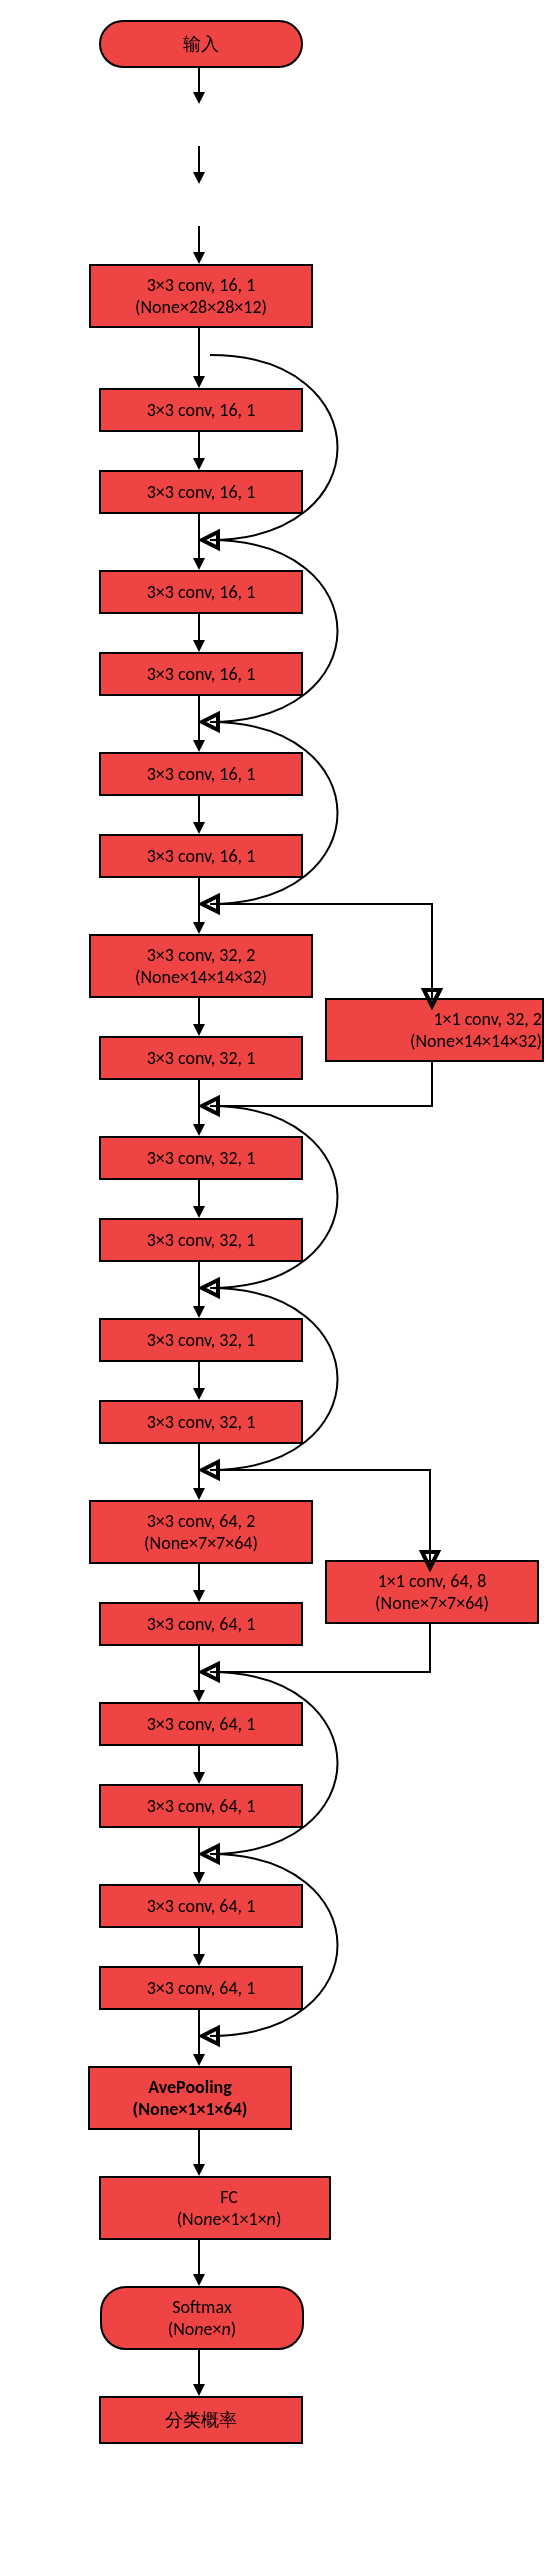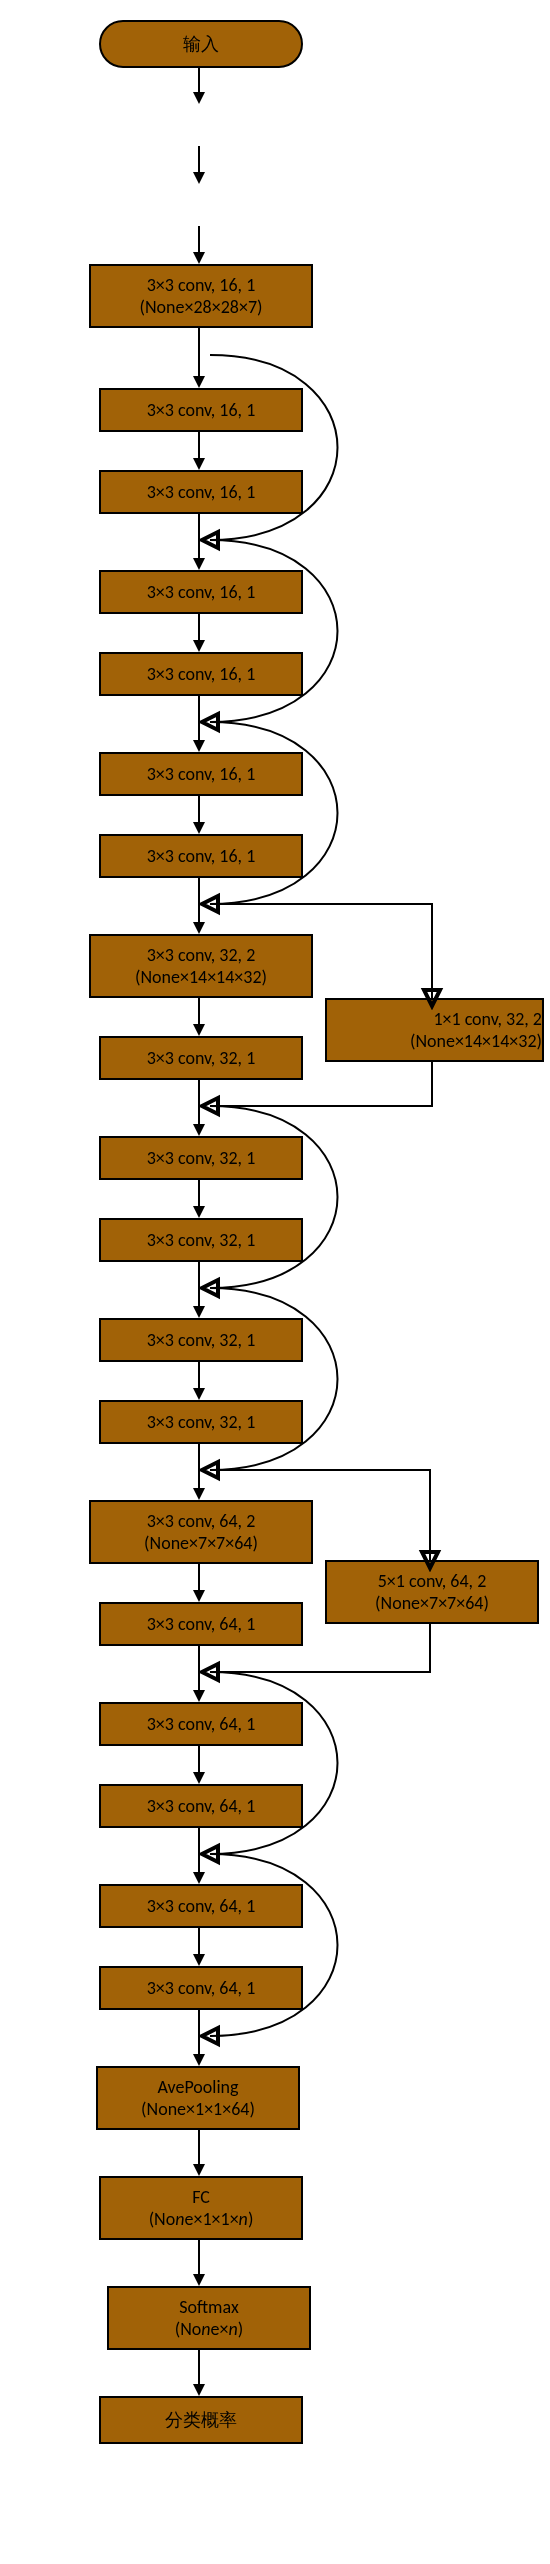--- a/index.html
+++ b/index.html
@@ -10,21 +10,21 @@
     font-size: 18px;
     color: #000000;
   }
   .canvas {
     position: relative;
     width: 550px;
     height: 2564px;
   }
   .block {
     position: absolute;
-    background: #a16207;
+    background: #ef4444;
     border: 2px solid #000000;
     text-align: center;
     display: flex;
     flex-direction: column;
     justify-content: center;
     align-items: center;
     line-height: 1.25;
     font-weight: 500;
     white-space: pre;
   }
@@ -61,21 +61,21 @@
 <div class="canvas">
 
   <div class="block oval" style="left:99px; top:20px; width:200px; height:44px;">
     <span>输入</span>
   </div>
 
 
 
   <div class="block" style="left:89px; top:264px; width:220px; height:60px;">
     <span>3×3 conv, 16, 1</span>
-    <span>(None×28×28×7)</span>
+    <span>(None×28×28×12)</span>
   </div>
 
   <div class="block" style="left:99px; top:388px; width:200px; height:40px;">
     <span>3×3 conv, 16, 1</span>
   </div>
 
   <div class="block" style="left:99px; top:470px; width:200px; height:40px;">
     <span>3×3 conv, 16, 1</span>
   </div>
 
@@ -128,51 +128,51 @@
   <div class="block" style="left:89px; top:1500px; width:220px; height:60px;">
     <span>3×3 conv, 64, 2</span>
     <span>(None×7×7×64)</span>
   </div>
 
   <div class="block" style="left:99px; top:1602px; width:200px; height:40px;">
     <span>3×3 conv, 64, 1</span>
   </div>
 
   <div class="block" style="left:325px; top:1560px; width:210px; height:60px;">
-    <span>5×1 conv, 64, 2</span>
+    <span>1×1 conv, 64, 8</span>
     <span>(None×7×7×64)</span>
   </div>
 
   <div class="block" style="left:99px; top:1702px; width:200px; height:40px;">
     <span>3×3 conv, 64, 1</span>
   </div>
 
   <div class="block" style="left:99px; top:1784px; width:200px; height:40px;">
     <span>3×3 conv, 64, 1</span>
   </div>
 
   <div class="block" style="left:99px; top:1884px; width:200px; height:40px;">
     <span>3×3 conv, 64, 1</span>
   </div>
 
   <div class="block" style="left:99px; top:1966px; width:200px; height:40px;">
     <span>3×3 conv, 64, 1</span>
   </div>
 
-  <div class="block" style="left:96px; top:2066px; width:200px; height:60px;">
+  <div class="block" style="left:88px; top:2066px; width:200px; height:60px;font-weight:bold;">
     <span>AvePooling</span>
     <span>(None×1×1×64)</span>
   </div>
 
-  <div class="block" style="left:99px; top:2176px; width:200px; height:60px;">
+  <div class="block" style="left:99px; top:2176px; width:200px; height:60px;padding-left:28px;">
     <span>FC</span>
     <span>(No<i>n</i>e×1×1×<i>n</i>)</span>
   </div>
 
-  <div class="block" style="left:107px; top:2286px; width:200px; height:60px;">
+  <div class="block" style="left:100px; top:2286px; width:200px; height:60px;border-radius:26px;">
     <span>Softmax</span>
     <span>(No<i>n</i>e×<i>n</i>)</span>
   </div>
 
   <div class="block" style="left:99px; top:2396px; width:200px; height:44px;">
     <span>分类概率</span>
   </div>
 
   <div class="vline" style="left:198px; top:66px; height:26px;"></div>
   <div class="arrow-head" style="left:193px; top:92px;"></div>

